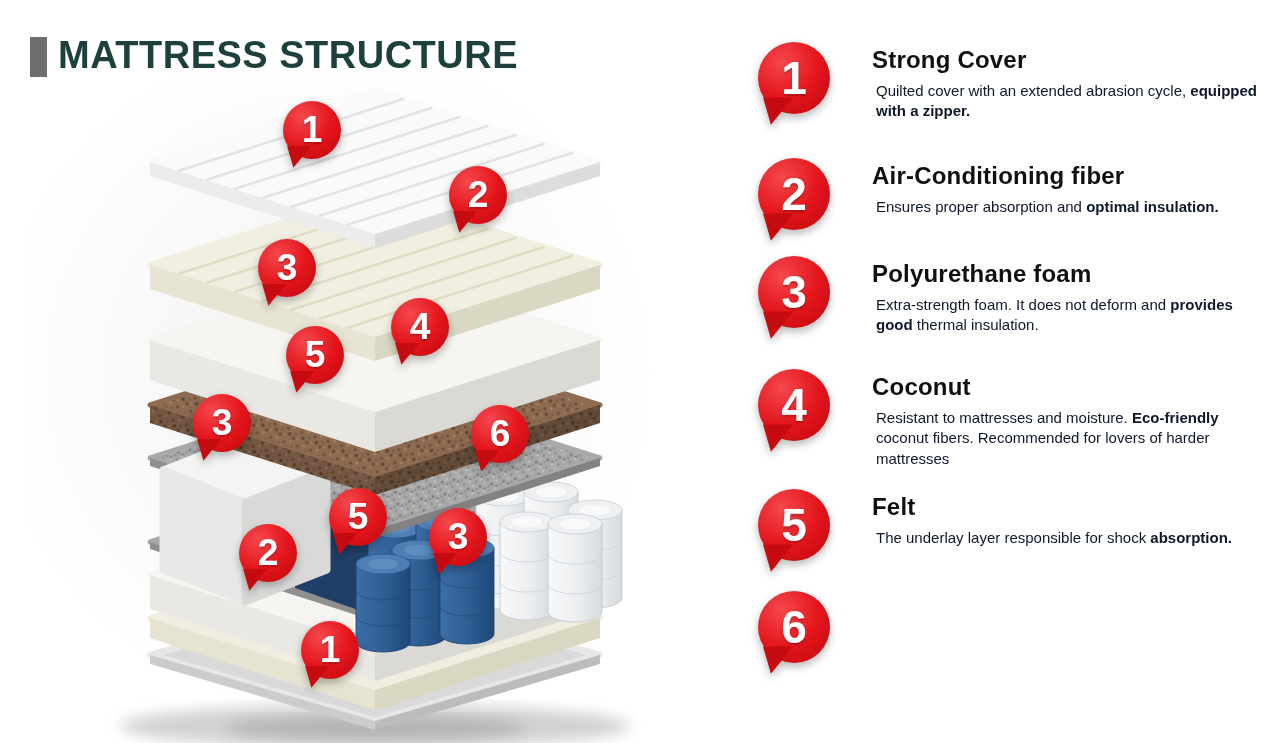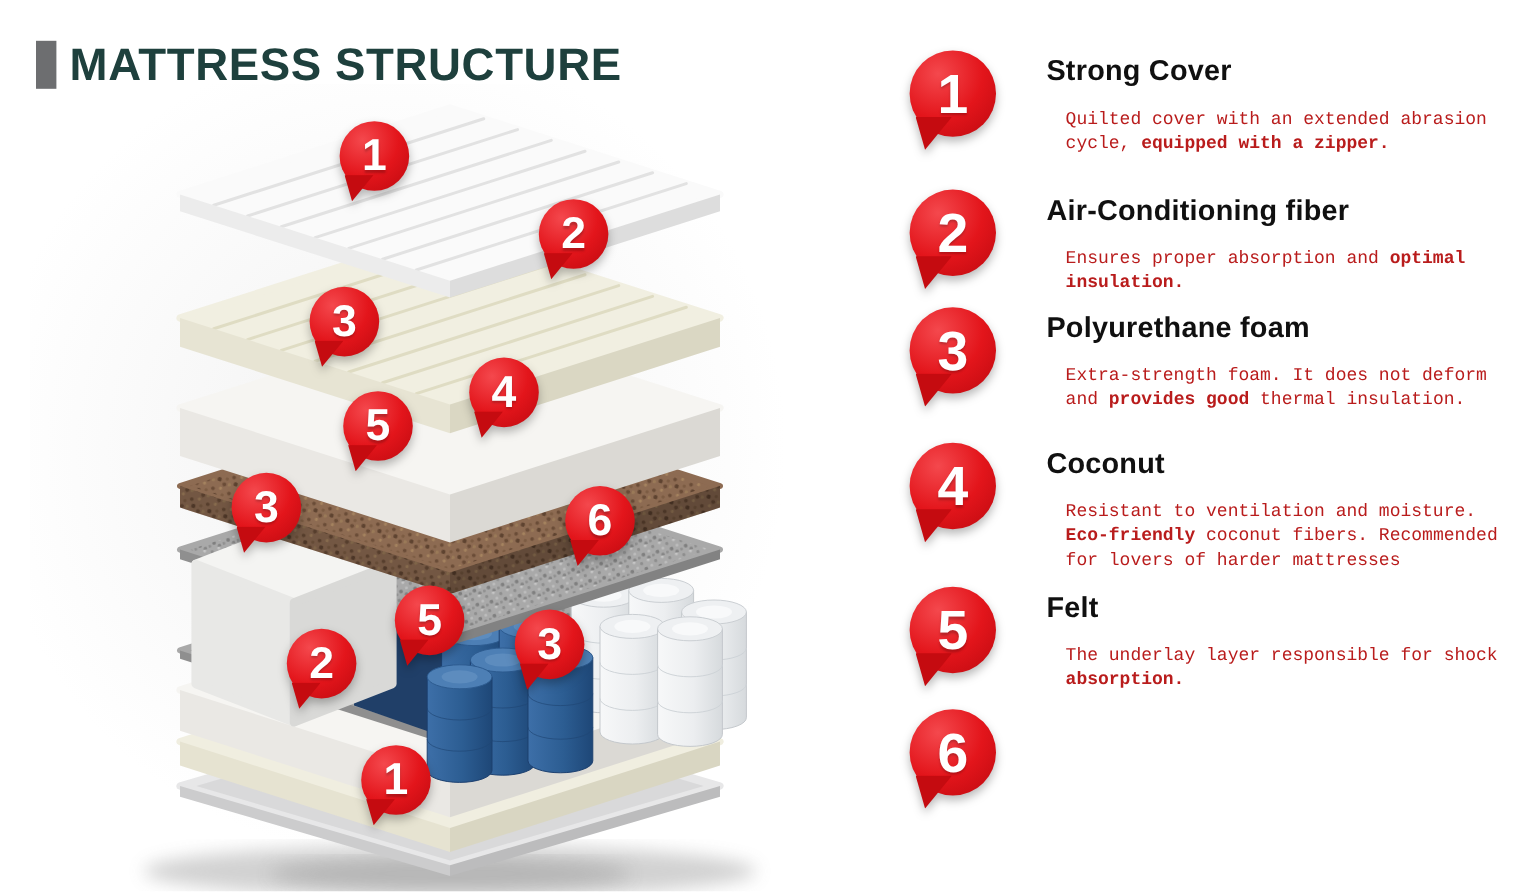--- a/index.html
+++ b/index.html
@@ -2,21 +2,21 @@
 <html><head>
 <meta charset="utf-8">
 <style>
   html,body{margin:0;padding:0;}
   body{
     width:1280px;height:743px;position:relative;overflow:hidden;
     background:#ffffff;
     font-family:"Liberation Sans","DejaVu Sans",sans-serif;
   }
   
-  .title-row{position:absolute;left:30px;top:34px;display:flex;align-items:flex-start;gap:11px;}
+  .title-row{position:absolute;left:30px;top:34px;display:flex;align-items:flex-end;gap:11px;}
   .title-accent{width:17px;height:40px;background:#6d6e70;}
   .page-title{margin:0;font-size:38px;font-weight:bold;letter-spacing:.5px;color:#1e403d;}
   
   .diagram{position:absolute;left:45px;top:80px;width:630px;height:663px;}
   .diagram::before{content:"";position:absolute;left:-20px;top:-10px;right:-10px;bottom:0;
     background:radial-gradient(ellipse at 45% 45%, rgba(216,216,216,.35), rgba(255,255,255,0) 65%);}
   .diagram svg{position:absolute;left:0;top:0;}
   .markers{position:absolute;left:0;top:0;width:100%;height:100%;}
   
   .balloon{
@@ -37,21 +37,21 @@
   .legend-item{position:absolute;left:0;display:flex;align-items:flex-start;}
   .legend-item:nth-child(1){top:42px;}
   .legend-item:nth-child(2){top:158px;}
   .legend-item:nth-child(3){top:256px;}
   .legend-item:nth-child(4){top:369px;}
   .legend-item:nth-child(5){top:489px;}
   .legend-item:nth-child(6){top:591px;}
   .legend-balloon{--d:72px;position:relative;flex:0 0 auto;}
   .legend-text{margin-left:42px;width:400px;padding-top:4px;}
   .legend-text h2{margin:0 0 7px 0;font-size:24px;font-weight:bold;color:#101010;letter-spacing:.2px;}
-  .legend-text p{margin:16px;font-size:15px;line-height:1.36;color:#b91c1c;font-family:Liberation Mono, monospace;}
+  .legend-text p{margin:4px;font-size:15px;line-height:1.36;color:#0f172a;}
   .legend-text .b{font-weight:bold;}
 </style>
 </head>
 <body>
 
 <div class="title-row">
   <div class="title-accent"></div>
   <h1 class="page-title">MATTRESS STRUCTURE</h1>
 </div>
 
@@ -304,21 +304,21 @@
       <p><span>Extra-strength foam. It does not deform and </span><span class="b">provides good</span><span> thermal insulation.</span></p>
     </div>
   </div>
 
   <div class="legend-item">
     <div class="balloon legend-balloon">
       <span class="num">4</span>
     </div>
     <div class="legend-text">
       <h2>Coconut</h2>
-      <p><span>Resistant to ventilation and moisture. </span><span class="b">Eco-friendly</span><span> coconut fibers. Recommended for lovers of harder mattresses</span></p>
+      <p><span>Resistant to mattresses and moisture. </span><span class="b">Eco-friendly</span><span> coconut fibers. Recommended for lovers of harder mattresses</span></p>
     </div>
   </div>
 
   <div class="legend-item">
     <div class="balloon legend-balloon">
       <span class="num">5</span>
     </div>
     <div class="legend-text">
       <h2>Felt</h2>
       <p><span>The underlay layer responsible for shock </span><span class="b">absorption.</span></p>

